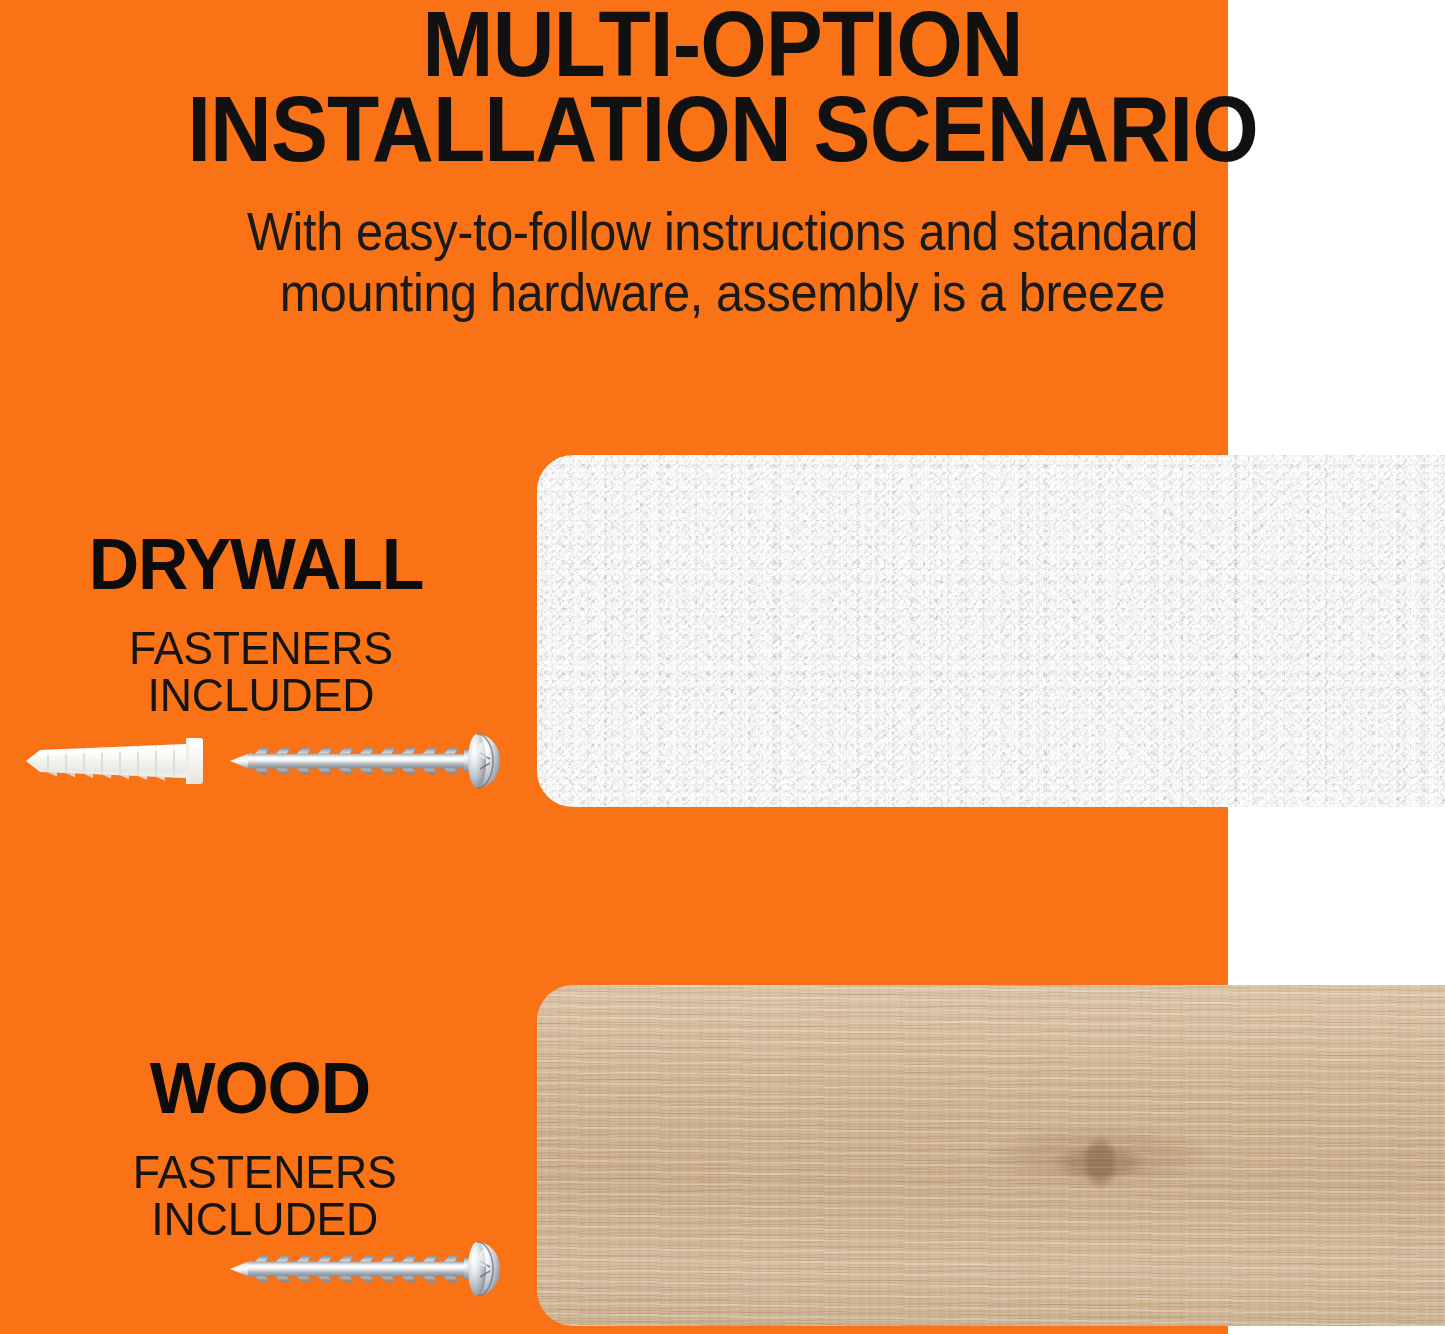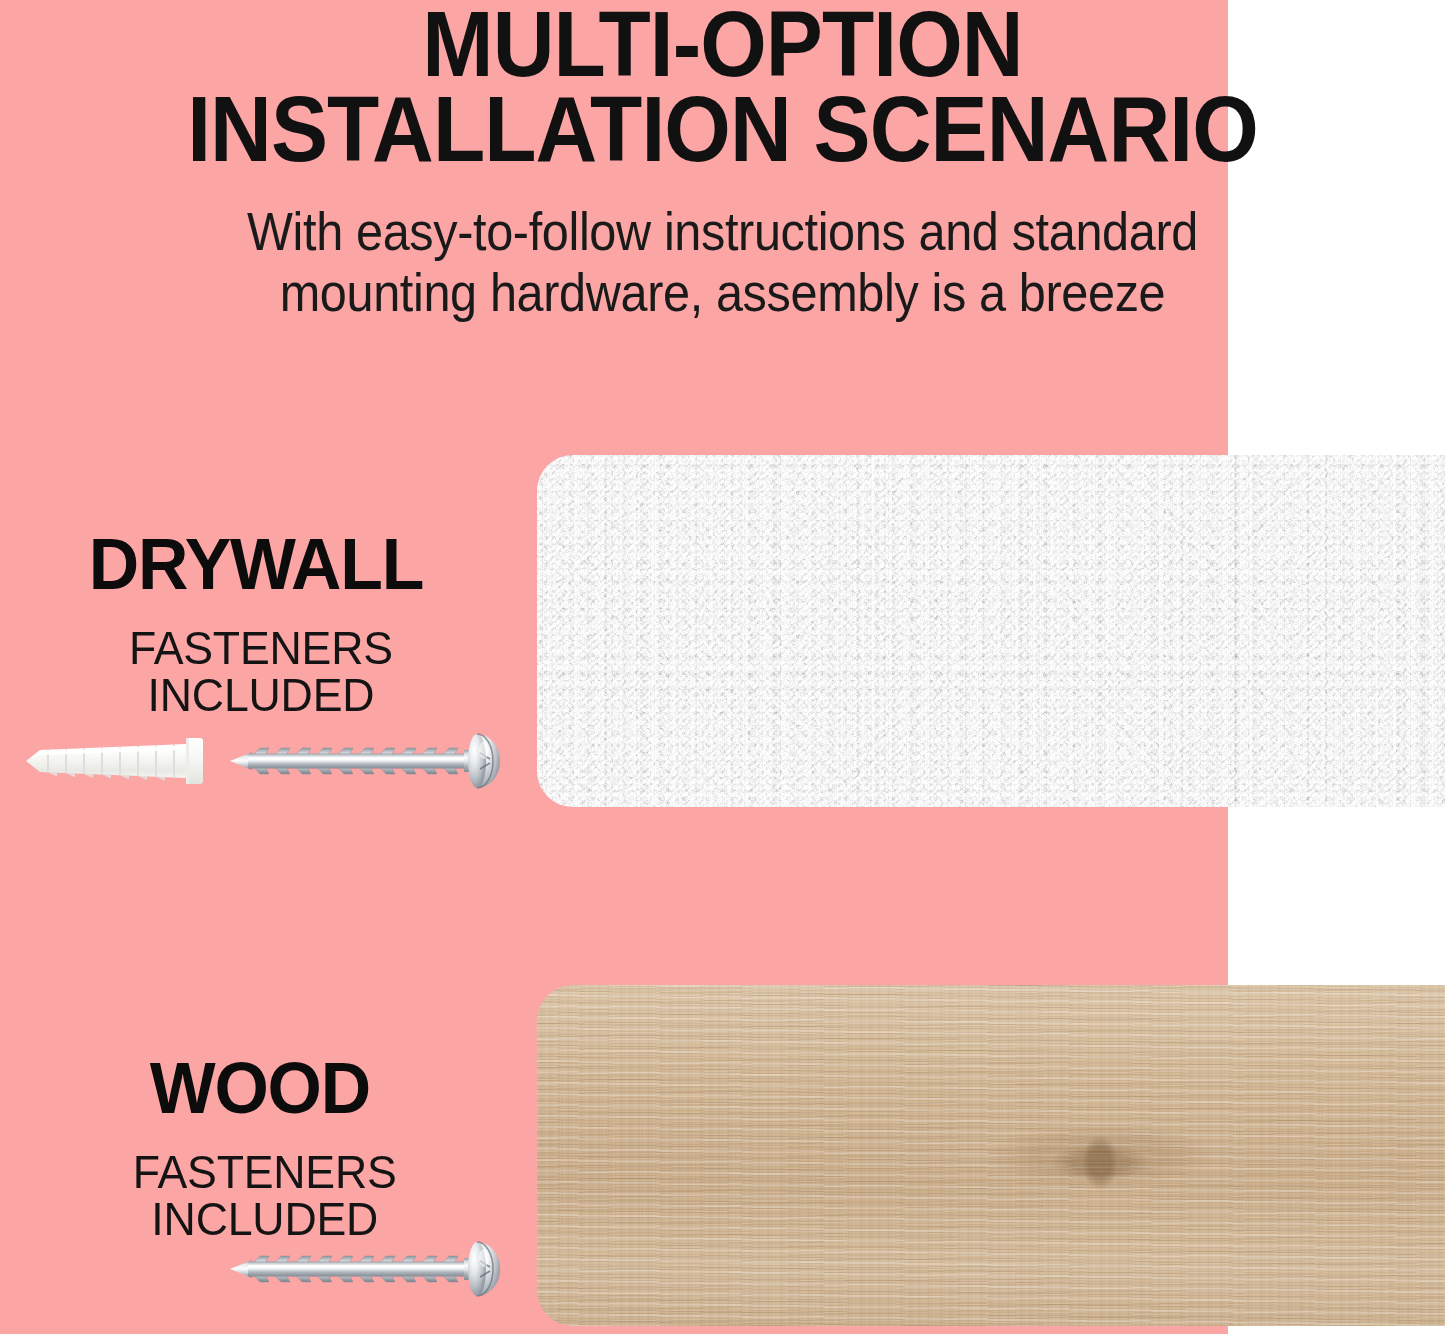--- a/index.html
+++ b/index.html
@@ -5,21 +5,21 @@
   * { margin:0; padding:0; box-sizing:border-box; }
   html, body {
     width:1445px; height:1334px;
     background:#ffffff;
     font-family:"Liberation Sans", sans-serif;
     overflow:hidden;
   }
   #page {
     position:relative;
     width:1228px; height:1334px;
-    background:#fca5a5;
+    background:#f97316;
   }
 
   
   .header {
     position:absolute;
     left:0; top:0; width:1445px;
     text-align:center;
   }
   .headline {
     color:#111111;

